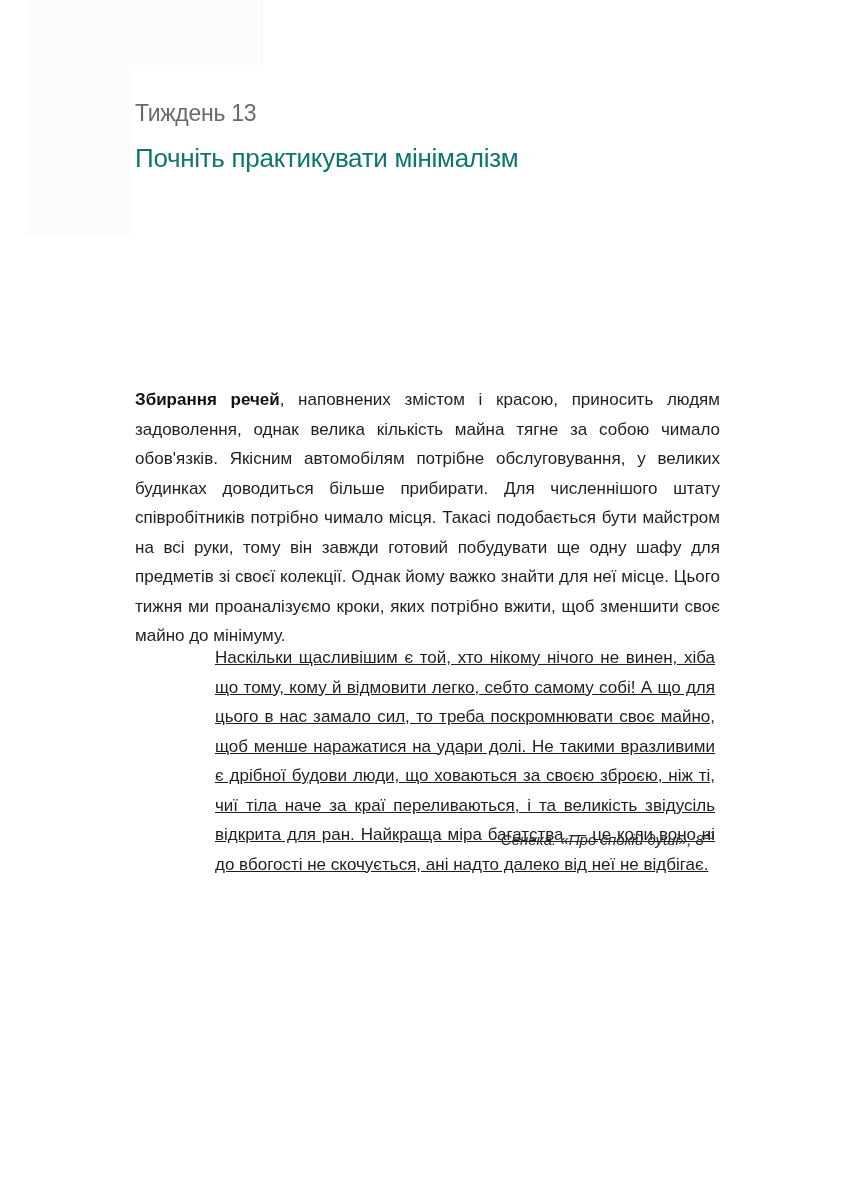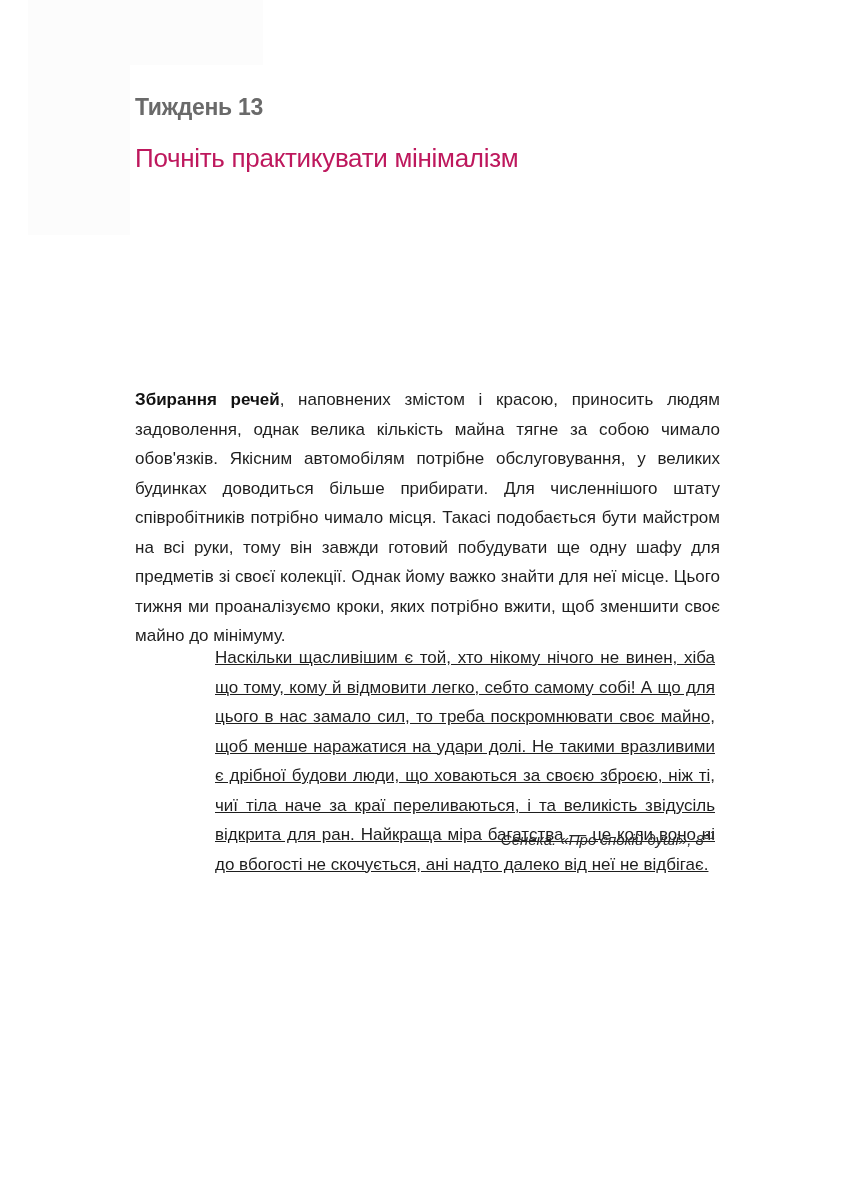--- a/index.html
+++ b/index.html
@@ -3,26 +3,26 @@
   <meta charset="utf-8">
   <style>
     html, body { margin: 0; padding: 0; background: #ffffff; }
     body {
       width: 851px; height: 1184px; position: relative; overflow: hidden;
       font-family: "Liberation Sans", "DejaVu Sans", sans-serif; color: #1b1b1b;
     }
     .bg-block-a { position: absolute; left: 28px; top: 0; width: 235px; height: 65px; background: #fcfcfc; }
     .bg-block-b { position: absolute; left: 28px; top: 60px; width: 102px; height: 175px; background: #fcfcfc; }
     .week-label {
-      position: absolute; left: 135px; top: 94px;
-      font-size: 23px; font-weight: bold; color: #6a6a6a; letter-spacing: -0.3px;
+      position: absolute; left: 135px; top: 100px;
+      font-size: 23px; font-weight: normal; color: #6a6a6a; letter-spacing: -0.3px;
     }
     .chapter-title {
       position: absolute; left: 135px; top: 143px;
-      font-size: 26px; color: #be185d; letter-spacing: -0.3px;
+      font-size: 26px; color: #0f766e; letter-spacing: -0.3px;
     }
     .intro {
       position: absolute; left: 135px; top: 368px; width: 585px;
       font-size: 17px; line-height: 29.5px; color: #1e1e1e;
       text-align: justify;
     }
     .intro b { font-weight: bold; color: #111; margin-top: 31px; }
     .quote {
       position: absolute; left: 215px; top: 626px; width: 500px;
       font-size: 17px; line-height: 29.5px; color: #1e1e1e;

